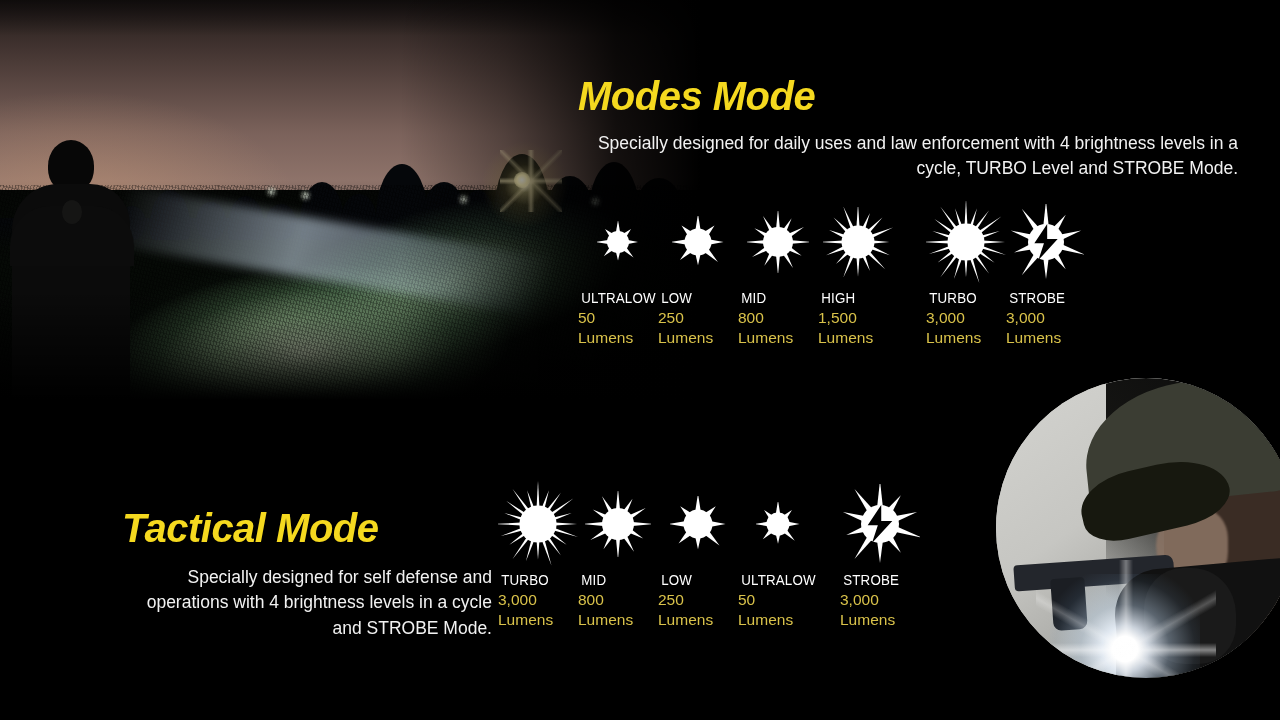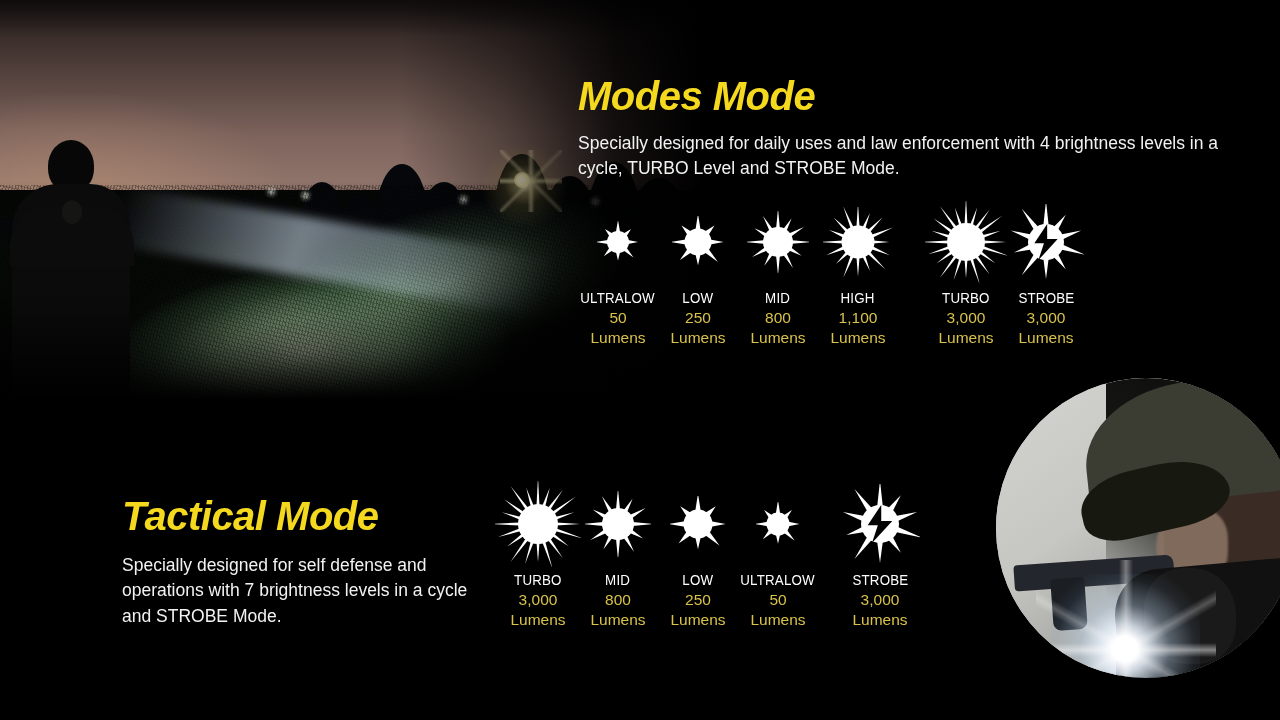--- a/index.html
+++ b/index.html
@@ -56,28 +56,28 @@
        background:linear-gradient(90deg,rgba(0,0,0,0) 0%,rgba(0,0,0,.35) 35%,rgba(0,0,0,.85) 72%,#000 100%);}
   .hero-fade-b{position:absolute;left:0;top:290px;width:700px;height:110px;
        background:linear-gradient(180deg,rgba(0,0,0,0) 0%,rgba(0,0,0,.55) 55%,#000 100%);}
   .hero-fade-t{position:absolute;left:0;top:0;width:700px;height:36px;
        background:linear-gradient(180deg,rgba(0,0,0,.55),rgba(0,0,0,0));}
 
   
   .main-title{position:absolute;left:57px;top:68px;font-size:52px;font-weight:bold;font-style:italic;
        color:#fff;letter-spacing:-.5px;text-shadow:0 2px 10px rgba(0,0,0,.55);white-space:nowrap;}
   .mode-title{font-size:40px;font-weight:bold;font-style:italic;letter-spacing:-.5px;white-space:nowrap;}
-  .mode-desc{font-size:17.5px;line-height:1.45;color:#f2f2f2;}
+  .mode-desc{font-size:17.5px;line-height:1.45;color:#f2f2f2;text-align:right;}
 
   .daily-block{position:absolute;left:578px;top:74px;width:660px;}
-  .tactical-block{position:absolute;left:122px;top:494px;width:370px;}
+  .tactical-block{position:absolute;left:122px;top:506px;width:370px;}
 
   
   .row{position:absolute;display:flex;align-items:flex-end;}
-  .cell{display:flex;flex-direction:column;align-items:center;}
+  .cell{display:flex;flex-direction:column;}
   .icon-wrap{display:flex;align-items:center;justify-content:center;}
   .lbl{font-size:14.5px;color:#ffffff;letter-spacing:.2px;white-space:nowrap;margin-top:2px;
        transform:scaleX(.92);transform-origin:center;}
   .num{font-size:15.5px;color:#d9c24a;margin-top:3px;white-space:nowrap;}
   .units{font-size:15.5px;color:#d9c24a;margin-top:2px;white-space:nowrap;}
 
   .daily-row{left:578px;top:196px;width:525px;justify-content:flex-start;}
   .daily-row .cell{width:80px;}
   .daily-row .cell.gap{margin-left:28px;}
   .tact-row{left:498px;top:478px;width:440px;}
@@ -259,21 +259,21 @@
               <path d="M21.64,42.21 L3.13,48.20 L20.46,39.35 Z" fill="#ffffff"></path>
               <path d="M19.90,36.55 L-3.46,35.00 L19.90,33.45 Z" fill="#ffffff"></path>
               <path d="M20.46,30.65 L6.12,23.04 L21.64,27.79 Z" fill="#ffffff"></path>
               <path d="M23.23,25.42 L10.60,10.60 L25.42,23.23 Z" fill="#ffffff"></path>
               <path d="M27.79,21.64 L20.28,-0.53 L30.65,20.46 Z" fill="#ffffff"></path>
               <circle cx="35" cy="35" r="16.5" fill="#ffffff"></circle>
             </g>
           </svg>
         </div>
         <div class="lbl">HIGH</div>
-        <div class="num" style="color: rgb(217, 194, 74);">1,100</div>
+        <div class="num" style="color: rgb(217, 194, 74);">1,500</div>
         <div class="units" style="color: rgb(217, 194, 74);">Lumens</div>
       </div>
       <div class="cell gap">
         <div class="icon-wrap" style="height: 92px;">
           <svg width="82" height="82" viewBox="0 0 82 82">
             <g>
               <path d="M39.57,23.58 L41.00,-3.62 L42.43,23.58 Z" fill="#ffffff"></path>
               <path d="M45.03,23.99 L52.19,6.55 L47.74,24.87 Z" fill="#ffffff"></path>
               <path d="M50.09,26.07 L64.51,8.64 L52.39,27.74 Z" fill="#ffffff"></path>
               <path d="M54.26,29.61 L77.10,14.77 L55.93,31.91 Z" fill="#ffffff"></path>
@@ -321,21 +321,21 @@
           </svg>
         </div>
         <div class="lbl">STROBE</div>
         <div class="num" style="color: rgb(217, 194, 74);">3,000</div>
         <div class="units" style="color: rgb(217, 194, 74);">Lumens</div>
       </div>
     </div>
 
   <div class="tactical-block">
     <div class="mode-title" style="color:#F5D91F;">Tactical Mode</div>
-    <div class="mode-desc" style="margin-top:14px;">Specially designed for self defense and operations with 7 brightness levels in a cycle and STROBE Mode.</div>
+    <div class="mode-desc" style="margin-top:14px;">Specially designed for self defense and operations with 4 brightness levels in a cycle and STROBE Mode.</div>
   </div>
 
   <div class="row tact-row" id="tact-row">
       <div class="cell">
         <div class="icon-wrap" style="height: 92px;">
           <svg width="86" height="86" viewBox="0 0 86 86">
             <g>
               <path d="M41.50,24.66 L43.00,-3.84 L44.50,24.66 Z" fill="#ffffff"></path>
               <path d="M47.24,25.09 L54.76,6.82 L50.09,26.02 Z" fill="#ffffff"></path>
               <path d="M52.56,27.28 L67.69,9.02 L54.99,29.05 Z" fill="#ffffff"></path>

